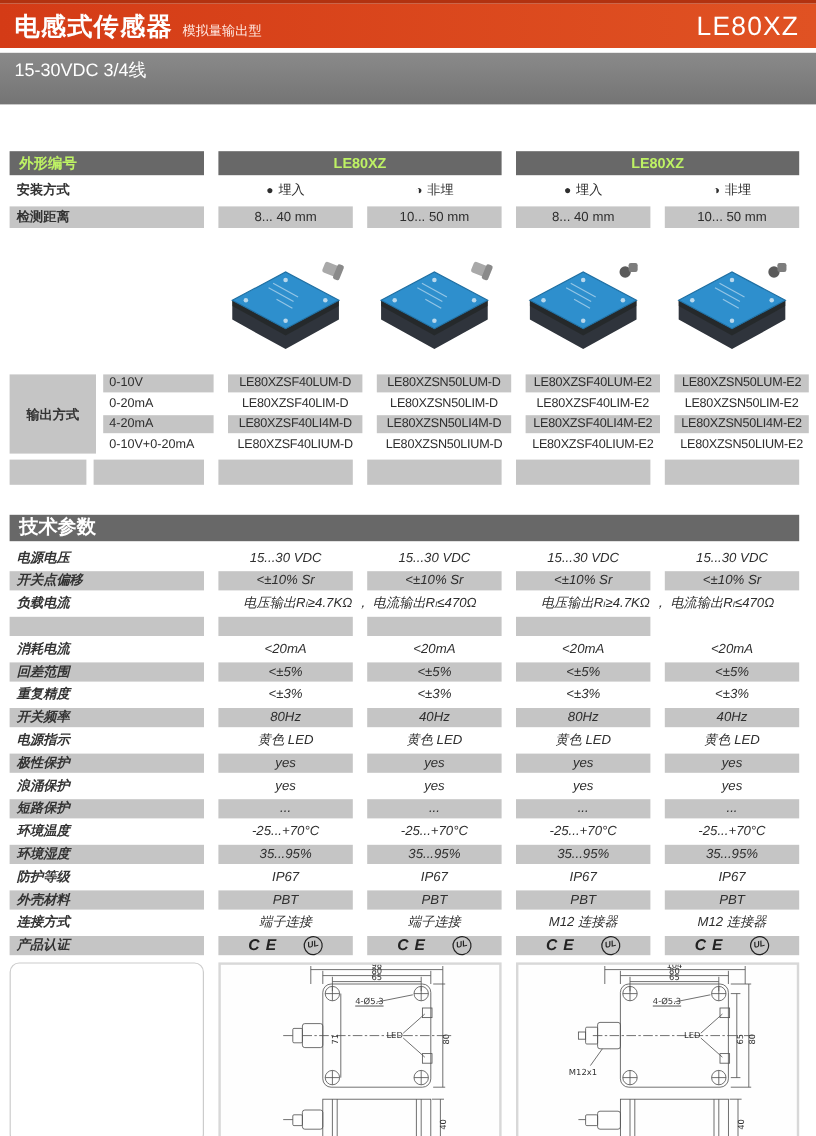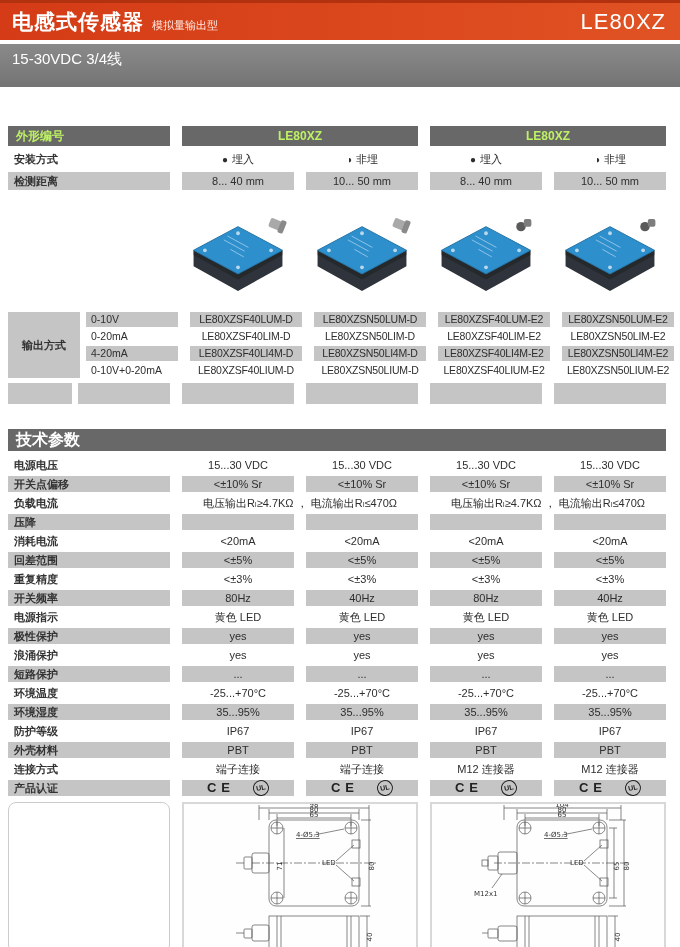--- a/index.html
+++ b/index.html
@@ -41,21 +41,21 @@
   .mdl{letter-spacing:-0.2px;}
   
   .erow{display:flex;margin-top:5px;height:21px;}
   .erow div{background:#c5c5c5;height:21px;}
   .e0{width:64px;} .e1{width:92px;margin-left:6px;}
   .em{width:112px;margin-left:12px;}
   
   .secbar{margin-top:25px;height:22px;line-height:22px;background:#686868;color:#fff;
           font-weight:bold;font-size:16px;padding-left:8px;width:658px;box-sizing:border-box;}
   .tech{margin-top:6px;}
-  .trow{margin-bottom:3px;}
+  .trow{margin-bottom:3px;font-style:italic;}
   .trow .cell{height:16px;line-height:16px;}
   
   .certcell{display:flex;align-items:center;justify-content:center;gap:18px;}
   .ce{font-size:13px;letter-spacing:5px;font-weight:600;color:#222;}
   .ulmark{width:14px;height:14px;border:1.2px solid #222;border-radius:50%;
           font-size:7px;line-height:14px;text-align:center;font-weight:bold;color:#222;
           transform:rotate(-12deg);}
   
   .drawings{margin-top:6px;display:flex;}
   .emptybox{width:162px;height:151px;border:1.5px solid #ccc;border-radius:8px;box-sizing:border-box;background:#fff;}
@@ -238,21 +238,20 @@
         <div class="cell shadecell">&lt;±10% Sr</div>
         <div class="cell shadecell">&lt;±10% Sr</div>
         <div class="cell shadecell">&lt;±10% Sr</div>
       </div>
       <div class="grid trow">
         <div class="cell lab">负载电流</div>
         <div class="cell span2">电压输出Rₗ≥4.7KΩ ， 电流输出Rₗ≤470Ω</div>
         <div class="cell span2">电压输出Rₗ≥4.7KΩ ， 电流输出Rₗ≤470Ω</div>
       </div>
       <div class="grid trow">
-        <div class="cell lab shadecell">压降</div>
         <div class="cell shadecell"></div>
         <div class="cell shadecell"></div>
         <div class="cell shadecell"></div>
         <div class="cell shadecell"></div>
       </div>
       <div class="grid trow">
         <div class="cell lab">消耗电流</div>
         <div class="cell">&lt;20mA</div>
         <div class="cell">&lt;20mA</div>
         <div class="cell">&lt;20mA</div>

